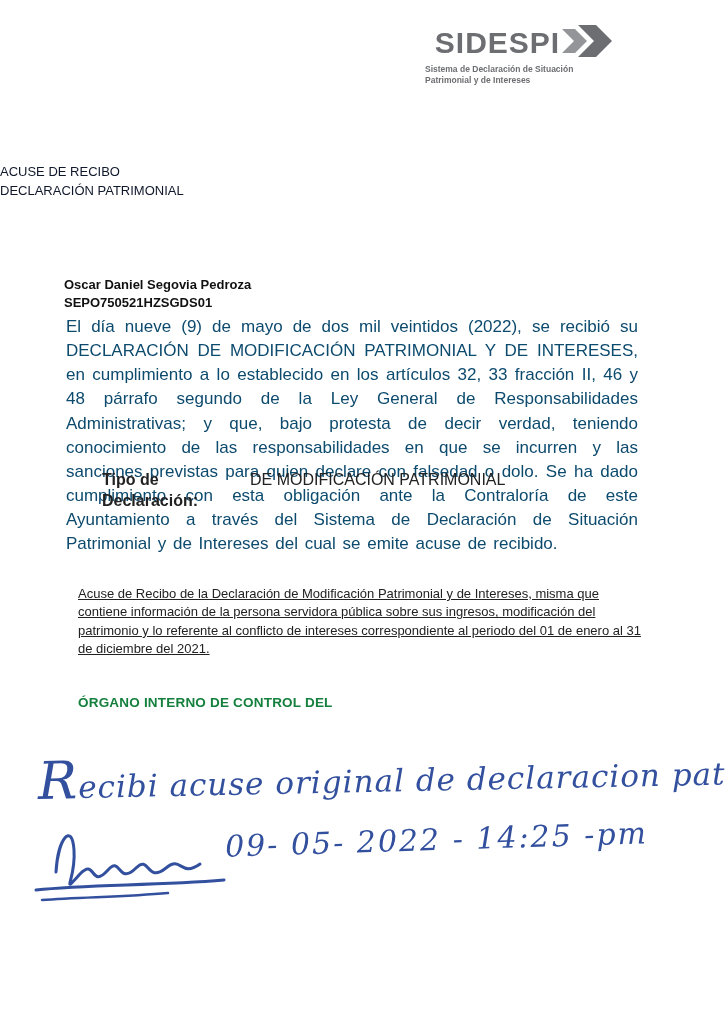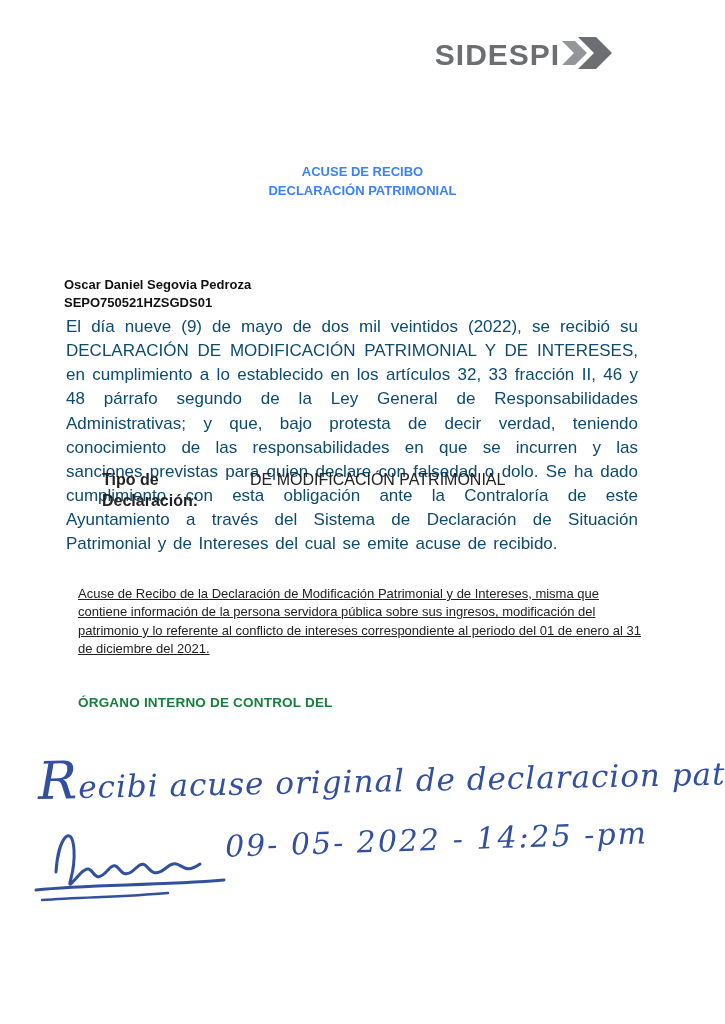--- a/index.html
+++ b/index.html
@@ -11,21 +11,21 @@
     margin: 0 auto;
     background: #ffffff;
     font-family: "Liberation Sans", sans-serif;
     color: #1a1a1a;
     overflow: hidden;
   }
 
   
   .logo {
     position: absolute;
-    top: 36px;
+    top: 24px;
     left: 425px;
     width: 205px;
     text-align: left;
   }
   .logo-row {
     display: flex;
     align-items: center;
     justify-content: center;
     gap: 2px;
   }
@@ -43,25 +43,23 @@
     color: #6d6e71;
     line-height: 1.35;
   }
 
   
   .doc-title {
     position: absolute;
     top: 163px;
     left: 0;
     width: 100%;
-    text-align: center;
     font-size: 13px;
     line-height: 1.45;
-    color: #3b82f6;
-    font-weight: bold;
+    color: #0f172a;
   }
 
   
   .recipient {
     position: absolute;
     top: 276px;
     left: 64px;
     font-size: 13px;
     font-weight: bold;
     line-height: 1.4;
@@ -172,20 +170,24 @@
   <div class="logo">
     <div class="logo-row">
       <span class="logo-word">SIDESPI</span>
       <span>
         <svg width="58" height="34" viewBox="0 0 58 34" aria-hidden="true">
           <polygon points="0,5 13,5 25,17 13,29 0,29 12,17" fill="#939598"></polygon>
           <polygon points="16,1 34,1 50,17 34,33 16,33 32,17" fill="#6d6e71"></polygon>
         </svg>
       </span>
     </div>
+    <div class="logo-sub">
+      <div>Sistema de Declaración de Situación</div>
+      <div>Patrimonial y de Intereses</div>
+    </div>
   </div>
 
   <div class="doc-title">
     <div>ACUSE DE RECIBO</div>
     <div>DECLARACIÓN PATRIMONIAL</div>
   </div>
 
   <div class="recipient">
     <div>Oscar Daniel Segovia Pedroza</div>
     <div>SEPO750521HZSGDS01</div>

